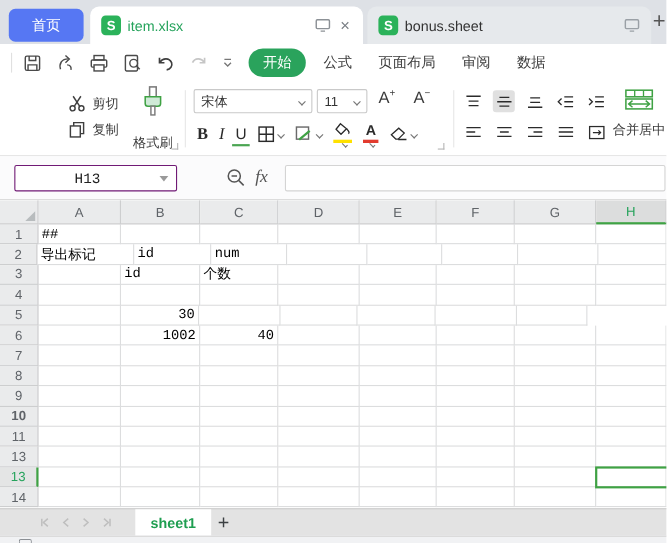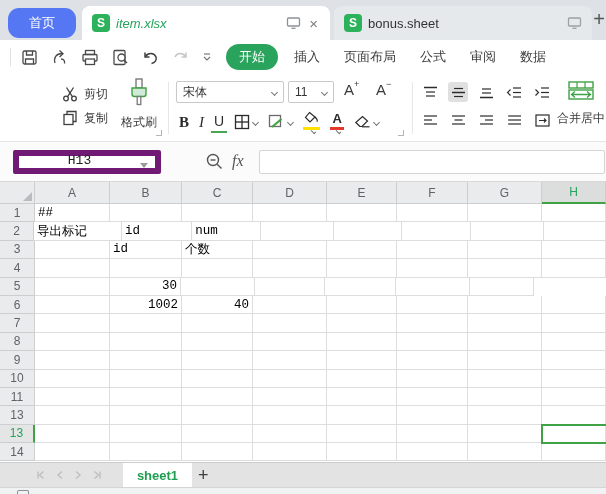--- a/index.html
+++ b/index.html
@@ -2,27 +2,27 @@
 <html><head>
 <meta charset="utf-8">
 <style>
   * { margin:0; padding:0; box-sizing:border-box; }
   html,body { width:606px; height:494px; }
   body { font-family:"Liberation Sans","DejaVu Sans",sans-serif; font-size:12px; color:#333; background:#fff; overflow:hidden; }
   .app { position:relative; width:606px; height:494px; background:#fff; overflow:hidden; }
 
   
   .tabbar { position:absolute; top:0; left:0; width:606px; height:40px; background:#dee1e6; }
-  .home-btn { position:absolute; left:8px; top:8px; width:68px; height:30px; background:#5677f3; color:#fff; border-radius:11px; display:flex; align-items:center; justify-content:center; font-size:13px; }
+  .home-btn { position:absolute; left:8px; top:8px; width:68px; height:30px; background:#5677f3; color:#fff; border-radius:6px; display:flex; align-items:center; justify-content:center; font-size:13px; }
   .doctab { position:absolute; top:6px; height:34px; display:flex; align-items:center; gap:6px; padding:0 10px; border-radius:8px 8px 0 0; }
   .doctab.active { left:82px; width:248px; background:#fff; }
   .doctab.inactive { left:334px; width:258px; background:#e6e9ec; }
   .slogo { width:18px; height:18px; background:#2bb25a; color:#fff; border-radius:4px; font-weight:bold; font-size:12px; display:flex; align-items:center; justify-content:center; }
   .doctab-title { font-size:13px; flex:1 1 auto; }
-  .doctab.active .doctab-title { color:#26a35c;font-style:italic; }
+  .doctab.active .doctab-title { color:#26a35c; }
   .doctab.inactive .doctab-title { color:#333; }
   .tab-close { color:#7a7f85; font-size:15px; padding:0 2px; }
   .newtab { position:absolute; right:1px; top:8px; font-size:20px; color:#555; }
   .mon-icon svg { display:block; }
 
   
   .menubar { position:absolute; top:40px; left:0; width:606px; height:34px; background:#fff; display:flex; align-items:center; }
   .file-menu { display:flex; align-items:center; gap:5px; margin-left:34px; color:#3b3b3b; font-size:13px; }
   .vsep { width:1px; height:18px; background:#e0e0e0; margin:0 10px; }
   .qat { display:flex; align-items:center; gap:13px; }
@@ -33,21 +33,21 @@
   .chev { width:6px; height:6px; border-right:1.3px solid #888; border-bottom:1.3px solid #888; transform:rotate(45deg) translateY(-2px); display:inline-block; }
 
   
   .ribbon { position:absolute; top:74px; left:0; width:606px; height:68px; background:#fff; border-bottom:1px solid #e4e4e4; }
   .rlabel { font-size:12px; color:#3b3b3b; }
   .paste-grp { position:absolute; left:14px; top:4px; width:46px; text-align:center; }
   .paste-grp .rlabel { margin-top:3px; }
   .cutcopy { position:absolute; left:62px; top:8px; }
   .cc-row { display:flex; align-items:center; gap:5px; height:24px; }
   .fmt-grp { position:absolute; left:116px; top:4px; width:46px; text-align:center; }
-  .fmt-grp .rlabel { margin-top:3px; }
+  .fmt-grp .rlabel { margin-top:11px; }
   .grp-sep { position:absolute; top:8px; width:1px; height:52px; background:#e7e7e7; }
   .corner-mark { position:absolute; width:6px; height:6px; border-right:1.5px solid #b5b5b5; border-bottom:1.5px solid #b5b5b5; }
   .fontname-box { position:absolute; left:176px; top:7px; width:108px; height:22px; border:1px solid #c9c9c9; border-radius:2px; display:flex; align-items:center; padding:0 6px; font-size:12px; color:#333; justify-content:space-between; }
   .fontsize-box { position:absolute; left:288px; top:7px; width:46px; height:22px; border:1px solid #c9c9c9; border-radius:2px; display:flex; align-items:center; padding:0 6px; font-size:12px; justify-content:space-between; }
   .grow-btn { position:absolute; top:7px; height:22px; display:flex; align-items:flex-start; font-size:15px; color:#3b3b3b; font-weight:500; }
   .fmt-row2 { position:absolute; left:176px; top:36px; height:24px; display:flex; align-items:center; gap:4px; }
   .fbtn { display:flex; align-items:center; justify-content:center; height:22px; padding:0 3px; color:#2b2b2b; }
   .fbtn .mini-chev { width:5px; height:5px; border-right:1.1px solid #777; border-bottom:1.1px solid #777; transform:rotate(45deg); margin-left:3px; }
   .b-bold { font-weight:bold; font-size:15px; font-family:"Liberation Serif",serif; }
   .b-italic { font-style:italic; font-size:15px; font-family:"Liberation Serif",serif; }
@@ -55,21 +55,21 @@
   .colorbar { display:block; height:3px; margin-top:1px; }
   .stackbtn { display:flex; flex-direction:column; align-items:center; justify-content:center; }
   .arow { position:absolute; display:flex; gap:8px; }
   .aicon { width:20px; height:20px; display:flex; align-items:center; justify-content:center; border-radius:3px; }
   .aicon.hl { background:#e0e0e0; }
   .merge-grp { position:absolute; left:556px; top:6px; width:50px; text-align:center; }
   .merge-grp .rlabel { margin-top:5px; white-space:nowrap; }
 
   
   .formulabar { position:absolute; top:142px; left:0; width:606px; height:40px; background:#fbfbfc; border-bottom:1px solid #d9d9d9; }
-  .namebox { position:absolute; left:13px; top:8px; width:148px; height:24px; background:#fff; border:6px solid #701a75; border-radius:2px; display:flex; align-items:flex-end; }
+  .namebox { position:absolute; left:13px; top:8px; width:148px; height:24px; background:#fff; border:1px solid #701a75; border-radius:2px; display:flex; align-items:center; }
   .namebox-val { flex:1; text-align:center; font-family:"Liberation Mono","DejaVu Sans Mono",monospace; font-size:13px; color:#222; }
   .namebox .tri { width:0; height:0; border-left:4px solid transparent; border-right:4px solid transparent; border-top:5px solid #9a9a9a; margin-right:7px; }
   .fx { position:absolute; left:232px; top:10px; font-family:"Liberation Serif",serif; font-style:italic; font-size:16px; color:#555; }
   .zoomout { position:absolute; left:205px; top:10px; }
   .fml-input { position:absolute; left:259px; top:8px; width:346px; height:24px; background:#fff; border:1px solid #d4d4d4; border-radius:2px; font-size:12px; padding:0 6px; outline:none; }
 
   
   .grid { position:absolute; top:182px; left:0; width:606px; height:280px; background:#fff; overflow:hidden; }
   .g-row { display:flex; }
   .g-colhead, .g-corner, .g-rowhead { background:#eaebec; border-right:1px solid #cdcecf; border-bottom:1px solid #cdcecf; color:#5f6368; font-size:12px; display:flex; align-items:center; justify-content:center; }
@@ -167,23 +167,22 @@
       </span>
       <span class="qicon">
         <svg width="10" height="10" viewBox="0 0 10 10">
             <line x1="2" y1="2" x2="8" y2="2" stroke="#777" stroke-width="1.2"></line>
             <path d="M2 5 L5 8 L8 5" fill="none" stroke="#777" stroke-width="1.2"></path>
           </svg>
       </span>
     </div>
     <div class="menu-items">
       <span class="menu-item active">开始</span>
-      <span class="menu-item">插入</span>
+      <span class="menu-item">公式</span>
       <span class="menu-item">页面布局</span>
-      <span class="menu-item">公式</span>
       <span class="menu-item">审阅</span>
       <span class="menu-item">数据</span>
     </div>
   </div>
 
   <div class="ribbon">
     <div class="cutcopy">
       <div class="cc-row">
         <svg width="17" height="16" viewBox="0 0 17 16">
             <circle cx="4" cy="12.5" r="2.3" fill="none" stroke="#3f3f3f" stroke-width="1.3"></circle>
@@ -480,21 +479,21 @@
         <div class="g-cell" style="width: 75px; height: 18.4px;"></div>
         <div class="g-cell" style="width: 72px; height: 18.4px;"></div>
         <div class="g-cell" style="width: 71px; height: 18.4px;"></div>
         <div class="g-cell" style="width: 74px; height: 18.4px;"></div>
         <div class="g-cell" style="width: 70px; height: 18.4px;"></div>
         <div class="g-cell" style="width: 71px; height: 18.4px;"></div>
         <div class="g-cell" style="width: 74px; height: 18.4px;"></div>
         <div class="g-cell" style="width: 64px; height: 18.4px;"></div>
       </div>
       <div class="g-row">
-        <div class="g-rowhead" style="width: 35px; height: 18.4px;">10</div>
+        <div class="g-rowhead" style="width: 35px; height: 18.4px; font-weight: bold;">10</div>
         <div class="g-cell" style="width: 75px; height: 18.4px;"></div>
         <div class="g-cell" style="width: 72px; height: 18.4px;"></div>
         <div class="g-cell" style="width: 71px; height: 18.4px;"></div>
         <div class="g-cell" style="width: 74px; height: 18.4px;"></div>
         <div class="g-cell" style="width: 70px; height: 18.4px;"></div>
         <div class="g-cell" style="width: 71px; height: 18.4px;"></div>
         <div class="g-cell" style="width: 74px; height: 18.4px;"></div>
         <div class="g-cell" style="width: 64px; height: 18.4px;"></div>
       </div>
       <div class="g-row">

